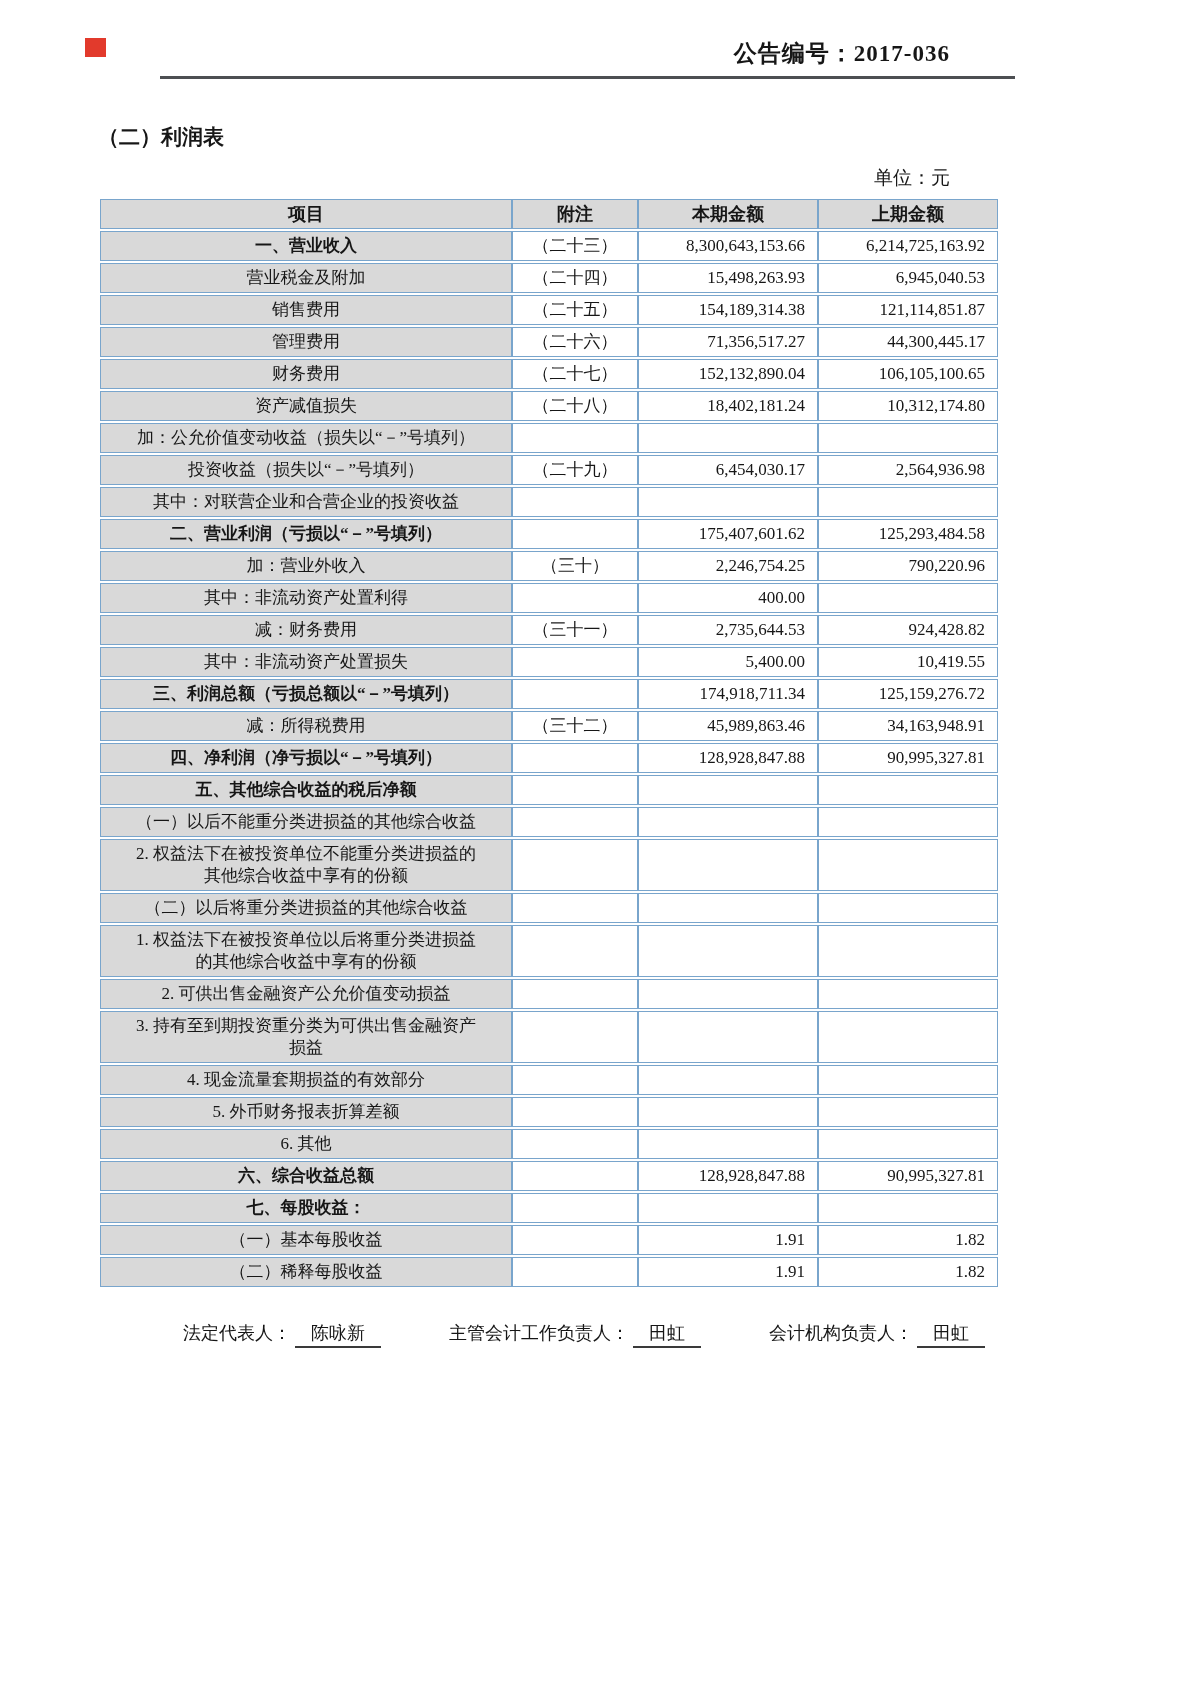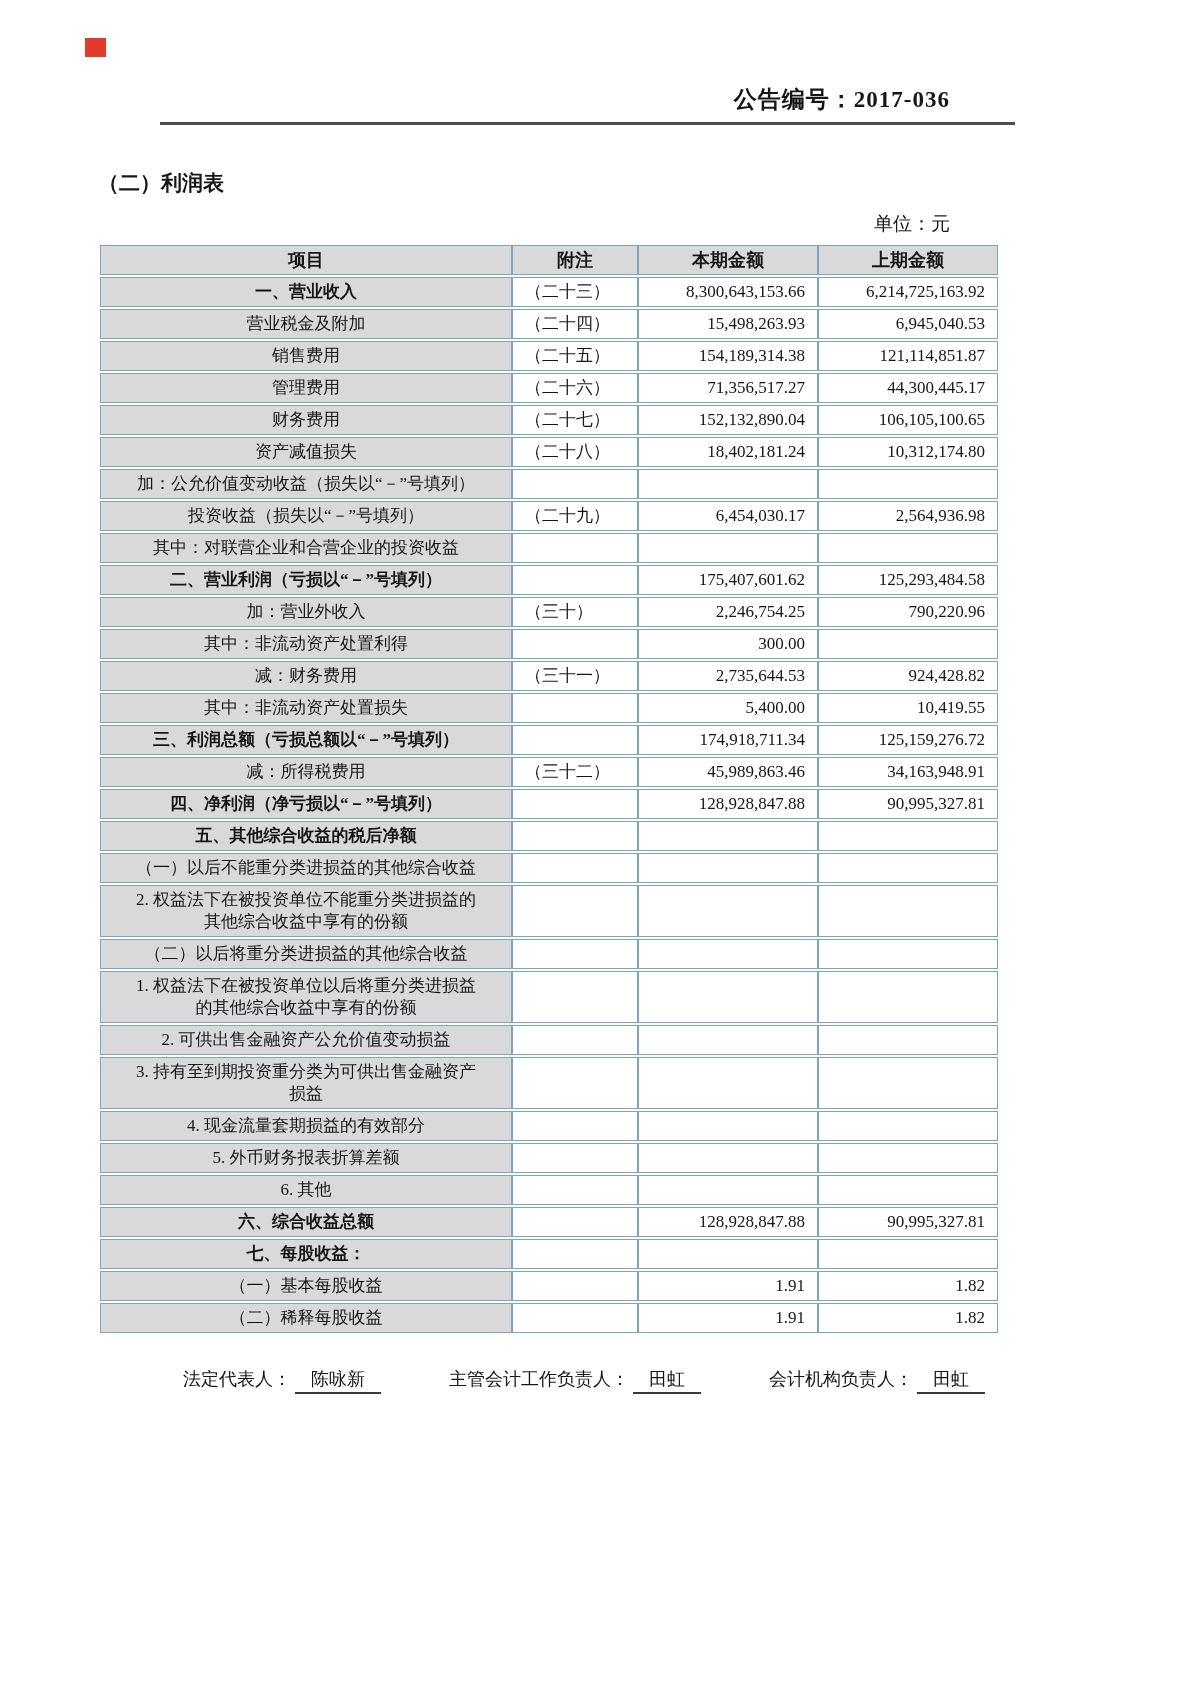--- a/index.html
+++ b/index.html
@@ -10,21 +10,21 @@
     color: #161616;
     position: relative;
     overflow: hidden;
   }
   .red-mark {
     position: absolute; left: 85px; top: 38px;
     width: 21px; height: 19px;
     background: #e23a2c;
   }
   .notice {
-    padding-top: 84px;
+    padding-top: 38px;
     text-align: right;
     margin-right: 250px;
     font-size: 23px;
     font-weight: bold;
     letter-spacing: 1px;
   }
   .header-rule {
     margin: 7px 0 0 160px;
     width: 855px; height: 0;
     border-top: 3px solid #4d4f52;
@@ -62,21 +62,21 @@
     background: #d9d9d9;
     font-weight: bold;
     text-align: center;
     font-size: 18px;
   }
   td.c-item {
     background: #d9d9d9;
     text-align: center;
     white-space: pre-line;
   }
-  td.c-note { background: #ffffff; text-align: left; font-family: Liberation Serif, serif; }
+  td.c-note { background: #ffffff; text-align: center; font-family: Liberation Serif, serif; }
   td.c-num  { background: #ffffff; text-align: right; }
   tr.bold td.c-item { font-weight: bold; }
   td.indent-none  { padding-left: 12px; }
   td.indent-small { padding-left: 24px; }
   td.indent-deep  { padding-left: 50px; }
   .signers {
     margin: 32px 0 0 183px;
     font-size: 18px;
     display: flex;
     align-items: baseline;
@@ -180,21 +180,21 @@
       </tr>
       <tr>
         <td class="c-item indent-none">加：营业外收入</td>
         <td class="c-note">（三十）</td>
         <td class="c-num">2,246,754.25</td>
         <td class="c-num">790,220.96</td>
       </tr>
       <tr>
         <td class="c-item indent-deep">其中：非流动资产处置利得</td>
         <td class="c-note"></td>
-        <td class="c-num">300.00</td>
+        <td class="c-num">400.00</td>
         <td class="c-num"></td>
       </tr>
       <tr>
         <td class="c-item indent-none">减：财务费用</td>
         <td class="c-note">（三十一）</td>
         <td class="c-num">2,735,644.53</td>
         <td class="c-num">924,428.82</td>
       </tr>
       <tr>
         <td class="c-item indent-deep">其中：非流动资产处置损失</td>

